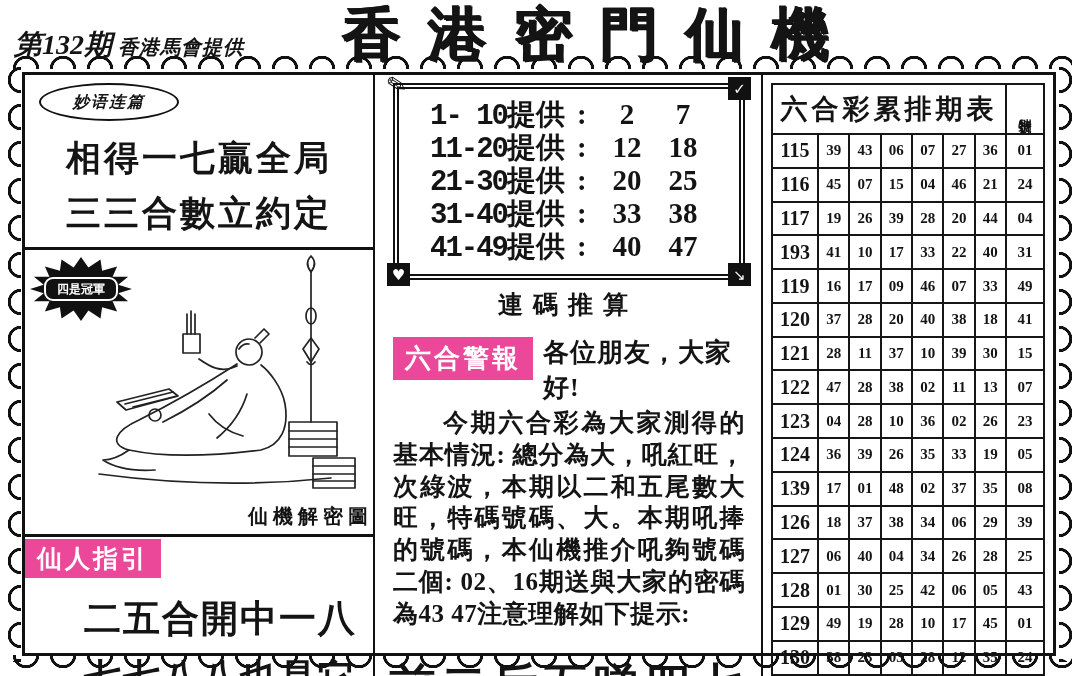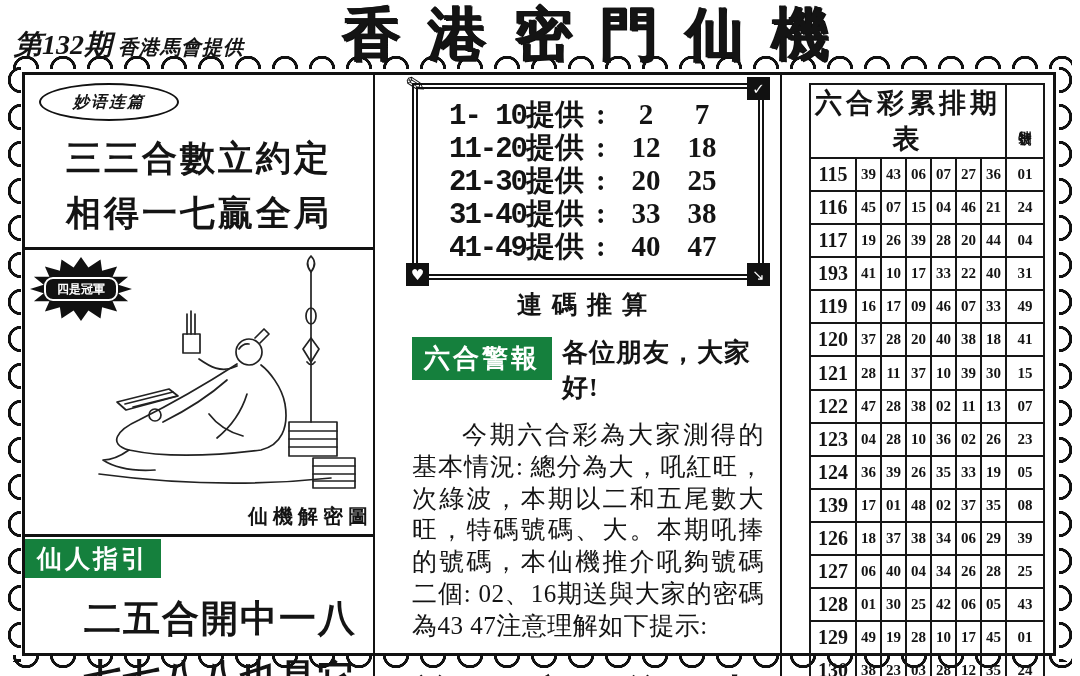--- a/index.html
+++ b/index.html
@@ -21,54 +21,54 @@
     background-size:17px 37px;background-repeat:repeat-y;}
   
   .masthead{position:absolute;left:0;top:0;right:0;height:70px;}
   .issue{position:absolute;left:14px;top:26px;font-size:28px;font-weight:bold;white-space:nowrap;font-style:italic;}
   .provider{font-family:"Liberation Sans","DejaVu Sans",sans-serif;font-size:20px;font-weight:900;margin-left:6px;letter-spacing:1px;}
   .main-title{position:absolute;left:600px;top:-4px;transform:translateX(-50%);margin:0;
     font-size:58px;font-weight:900;letter-spacing:0.48em;white-space:nowrap;
     text-shadow:1px 1px 0 #111, -1px 0 0 #111;}
   
   .content{position:absolute;left:22px;right:24px;top:72px;bottom:20px;
-    border:3px solid #111;display:grid;grid-template-columns:350px 388px 1fr;gap:19px;}
+    border:3px solid #111;display:grid;grid-template-columns:350px 388px 1fr;}
   .col{position:relative;min-width:0;}
   .col-left{border-right:2px solid #111;}
   .col-mid{border-right:2px solid #111;}
   
   .oval{display:flex;align-items:center;justify-content:center;width:136px;height:34px;margin:8px 0 0 14px;
     border:2px solid #111;border-radius:50%;font-size:16px;font-weight:bold;font-style:italic;letter-spacing:2px;}
   .slogan{font-size:35px;font-weight:bold;text-align:center;letter-spacing:3px;line-height:1.0;margin-top:20px;white-space:nowrap;}
   .rule{border:0;border-top:3px solid #111;margin:16px 0 0 0;}
   .art-zone{position:relative;height:280px;}
   .starburst{position:absolute;left:4px;top:6px;}
   .immortal{position:absolute;left:34px;top:4px;}
   .caption{position:absolute;left:0;right:0;bottom:0px;text-align:right;font-size:20px;font-weight:bold;letter-spacing:5px;}
   .pointer-sec{border-top:3px solid #111;margin-top:4px;}
-  .black-label{display:inline-block;background:#15803d;color:#fff;font-weight:bold;
+  .black-label{display:inline-block;background:#ec4899;color:#fff;font-weight:bold;
     padding:3px 12px;font-size:25px;letter-spacing:3px;white-space:nowrap;}
   .pointer-sec .black-label{margin:2px 0 0 0;text-align:center;}
   .slogan-b{font-size:37px;font-weight:bold;text-align:center;letter-spacing:2px;line-height:1.0;margin-top:22px;white-space:nowrap;padding-left:43px;}
   
   .num-box{position:relative;margin:8px 16px 0 18px;border:6px double #111;padding:10px 4px 10px 16px;}
   .corner{position:absolute;width:23px;height:23px;background:#111;color:#fff;display:flex;align-items:center;justify-content:center;
     font-size:15px;font-family:"DejaVu Sans",sans-serif;}
   .corner.tr{top:-12px;right:-12px;}
   .corner.bl{bottom:-12px;left:-12px;}
   .corner.br{bottom:-12px;right:-12px;}
   .pencil{position:absolute;top:-16px;left:-14px;font-size:24px;font-family:"DejaVu Sans",sans-serif;transform:rotate(-12deg);background:transparent;color:#111;}
   .prow{display:grid;grid-template-columns:92px 70px 22px 56px 56px;align-items:baseline;font-weight:bold;font-size:29px;line-height:1.07;}
   .prow .rng{white-space:pre;text-align:right;font-family:"Liberation Mono","DejaVu Sans Mono",monospace;letter-spacing:-2px;}
   .prow .v{text-align:center;}
   .series-label{text-align:center;font-size:25px;font-weight:bold;letter-spacing:10px;margin-top:8px;}
   .alert-block{margin:14px 16px 0 18px;}
   .alert-block .black-label{float:left;margin:2px 10px 4px 0;font-size:26px;padding:4px 12px;}
   .greeting{font-size:26px;font-weight:bold;letter-spacing:1px;}
-  .paragraph{font-size:25px;font-weight:normal;line-height:1.27;text-indent:2em;text-align:justify;letter-spacing:0.5px;margin-top:14px;}
+  .paragraph{font-size:25px;font-weight:bold;line-height:1.27;text-indent:2em;text-align:justify;letter-spacing:0.5px;margin-top:2px;}
   .big-slogan{text-align:center;font-size:46px;font-weight:bold;letter-spacing:5px;margin-top:26px;white-space:nowrap;}
   
   .col-right{padding:8px 8px;}
   table.draws{border-collapse:collapse;width:100%;height:100%;table-layout:fixed;}
   table.draws td{border:2px solid #161616;text-align:center;padding:0;}
   td.ttl{font-size:27px;font-weight:bold;letter-spacing:4px;height:48px;}
   td.sph{width:38px;}
   .vtext{writing-mode:vertical-rl;text-orientation:upright;font-size:13px;font-weight:bold;line-height:1;margin:0 auto;letter-spacing:1px;}
   td.p{font-size:20px;font-weight:bold;width:46px;}
   td.n,td.sp{font-size:15px;font-weight:bold;}
@@ -87,22 +87,22 @@
 
   <header class="masthead">
     <span class="issue"><span>第132期</span><span class="provider">香港馬會提供</span></span>
     <h1 class="main-title">香港密門仙機</h1>
   </header>
 
   <div class="content">
 
     <section class="col col-left">
       <div class="oval">妙语连篇</div>
+      <div class="slogan">相得一七贏全局</div>
       <div class="slogan">三三合數立約定</div>
-      <div class="slogan">相得一七贏全局</div>
       <hr class="rule">
 
       <div class="art-zone">
         <svg class="starburst" width="104" height="68" viewBox="0 0 104 68">
           <polygon id="starburst-poly" fill="#111" points="103.0,33.0 89.3,37.3 99.1,45.2 83.6,45.2 88.1,55.6 73.1,51.3 71.5,62.6 59.4,54.6 52.0,65.0 44.6,54.6 32.5,62.6 30.9,51.3 15.9,55.6 20.4,45.2 4.9,45.2 14.7,37.3 1.0,33.0 14.7,28.7 4.9,20.8 20.4,20.8 15.9,10.4 30.9,14.7 32.5,3.4 44.6,11.4 52.0,1.0 59.4,11.4 71.5,3.4 73.1,14.7 88.1,10.4 83.6,20.8 99.1,20.8 89.3,28.7"></polygon>
           <rect x="16" y="22" width="72" height="22" rx="8" fill="#111" stroke="#fff" stroke-width="2"></rect>
           <text x="52" y="37" text-anchor="middle" fill="#fff" font-size="12" font-weight="bold">四是冠軍</text>
         </svg>
         <svg class="immortal" width="300" height="248" viewBox="0 0 300 248">
           <g class="ink">

